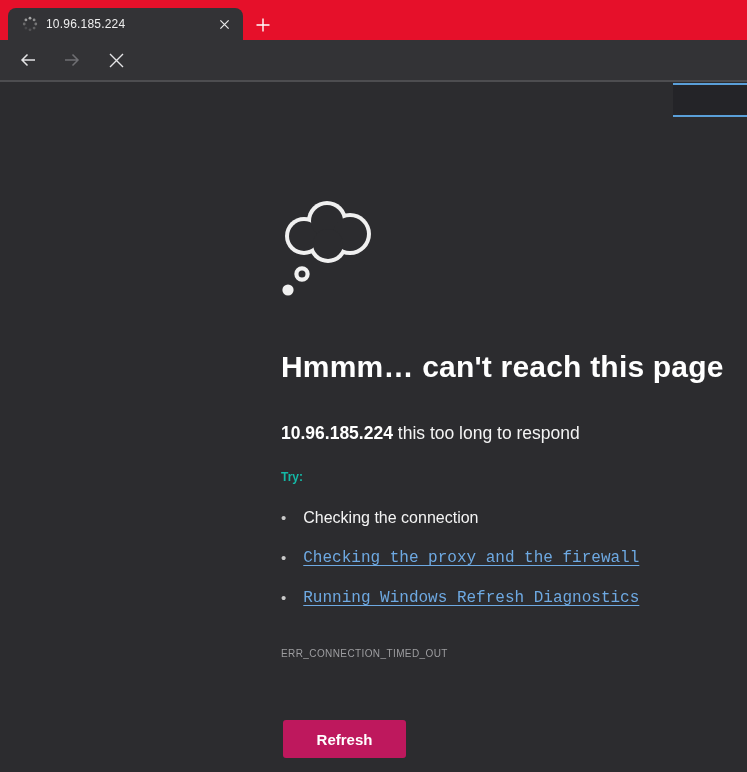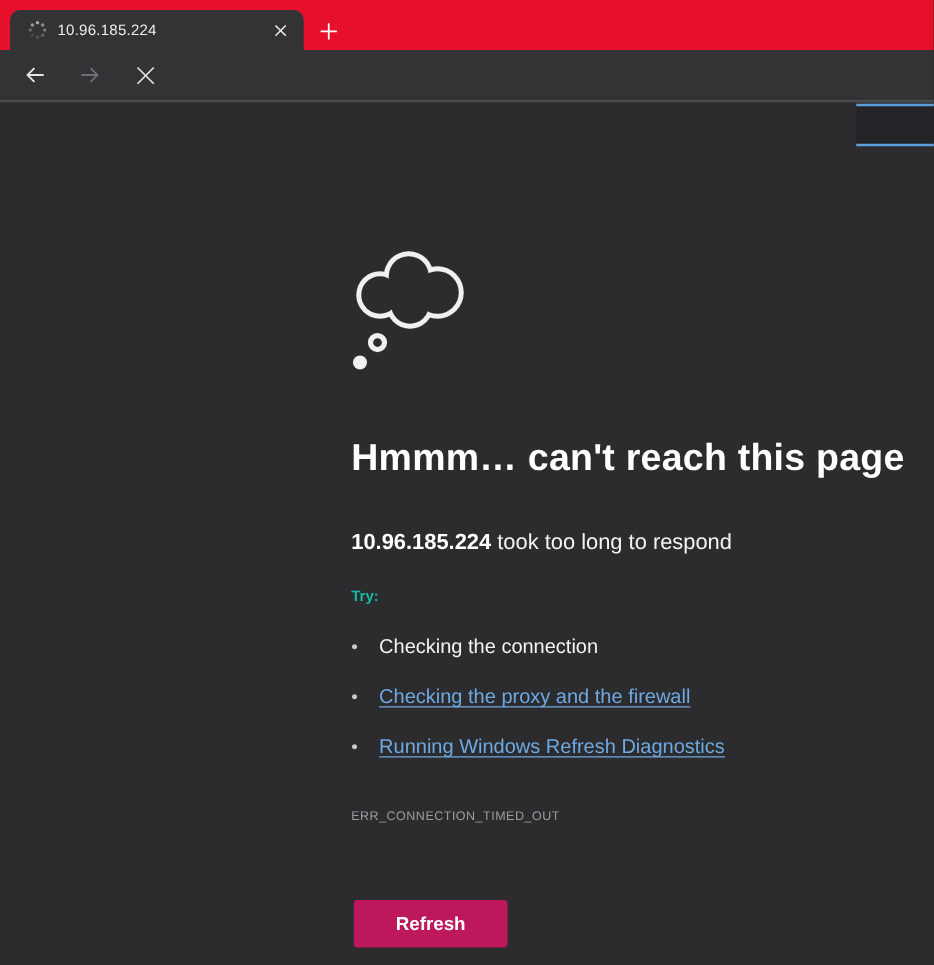--- a/index.html
+++ b/index.html
@@ -43,21 +43,21 @@
     background:#242428;border:2px solid #5a9fd9;border-radius:8px;
     display:flex;align-items:center;
   }
   .siteinfo{width:16px;height:16px;margin-left:11px;flex:0 0 auto;display:block;}
   .url{
     margin-left:9px;font-size:15px;letter-spacing:.2px;
     background:#a3c7ee;color:#15181d;padding:2px 3px;white-space:nowrap;
   }
   .chrome-divider{position:absolute;left:0;top:80px;width:747px;height:2px;background:#4d4d50;}
   
-  .content{position:absolute;left:0;top:82px;width:673px;height:690px;background:#2c2c2f;padding-left:12px;}
+  .content{position:absolute;left:0;top:82px;width:673px;height:690px;background:#2c2c2f;}
   .bubble{position:absolute;left:277px;top:105px;width:100px;height:110px;}
   .heading{
     position:absolute;left:281px;top:268px;margin:0;
     color:#ffffff;font-size:30px;font-weight:bold;letter-spacing:.2px;white-space:nowrap;
   }
   .subtitle{
     position:absolute;left:281px;top:341px;margin:0;
     color:#f4f4f4;font-size:17.5px;white-space:nowrap;
   }
   .subtitle b{font-weight:bold;color:#ffffff;}
@@ -68,21 +68,21 @@
   .suggestions{
     position:absolute;left:281px;top:416px;margin:0;padding:0;list-style:none;
   }
   .suggestions li{
     height:40px;display:flex;align-items:center;
     color:#f4f4f4;font-size:16px;
   }
   .suggestions li::before{
     content:"\2022";color:#c9c9c9;font-size:15px;margin-right:17px;position:relative;top:-1px;
   }
-  .suggestions a{color:#6ea9e2;text-decoration:underline;text-underline-offset:3px;cursor:pointer;}
+  .suggestions a{color:#6ea9e2;text-decoration:underline;text-underline-offset:3px;cursor:pointer;font-family:Liberation Mono, monospace;}
   .errcode{
     position:absolute;left:281px;top:566px;margin:0;
     color:#9d9da0;font-size:10px;letter-spacing:.4px;
   }
   .refresh{
     position:absolute;left:283px;top:638px;width:123px;height:38px;
     background:#be185d;color:#ffffff;border:none;border-radius:3px;
     font-family:"Liberation Sans", sans-serif;font-size:15px;font-weight:bold;cursor:pointer;
   }
   svg{display:block;}
@@ -159,21 +159,21 @@
       <circle cx="50" cy="34" r="16"></circle>
       <circle cx="73" cy="47" r="17"></circle>
       <circle cx="51" cy="57" r="15"></circle>
     </g>
     <circle cx="25" cy="87" r="5.6" fill="none" stroke="#f0f0f0" stroke-width="4.2"></circle>
     <circle cx="11" cy="103" r="5.6" fill="#f0f0f0"></circle>
   </svg>
 
   <h1 class="heading">Hmmm… can't reach this page</h1>
 
-  <p class="subtitle"><b>10.96.185.224</b><span> took too long to respond</span></p>
+  <p class="subtitle"><b>10.96.185.224</b><span> this too long to respond</span></p>
 
   <p class="try">Try:</p>
 
   <ul class="suggestions" id="suggestions">
       <li>
         <span>Checking the connection</span>
       </li>
       <li>
         <a>Checking the proxy and the firewall</a>
       </li>

